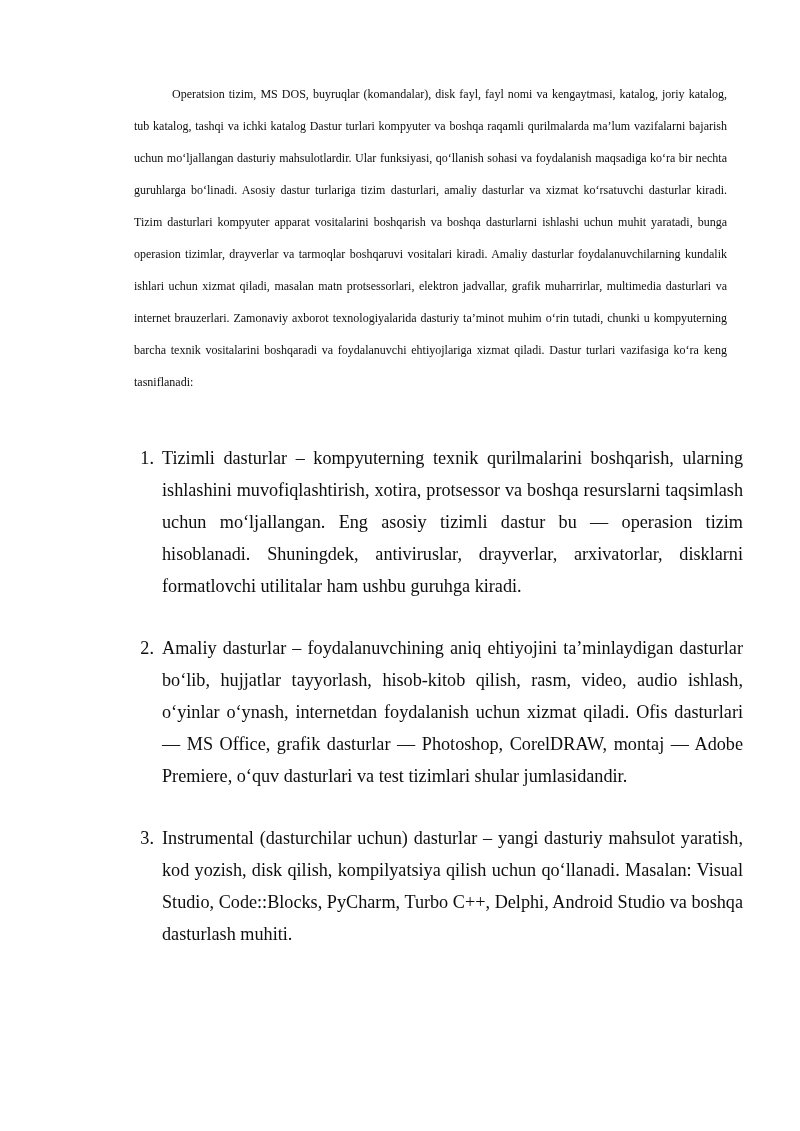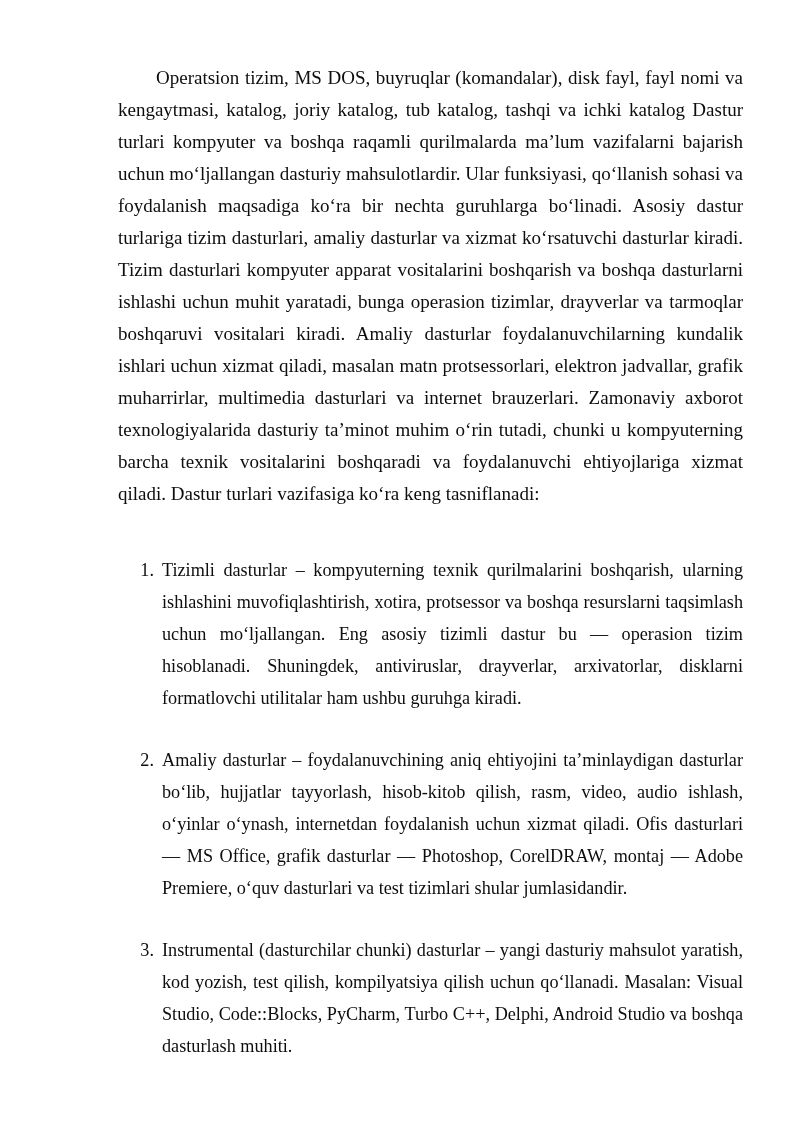--- a/index.html
+++ b/index.html
@@ -15,25 +15,25 @@
     margin: 0 auto;
     background: #ffffff;
     box-sizing: border-box;
     padding: 62px 57px 40px 118px;
     font-family: "Liberation Serif", "DejaVu Serif", serif;
     color: #0d0d0d;
     overflow: hidden;
   }
 
   .body-text {
-    font-size: 19px;
+    font-size: 12px;
     line-height: 32px;
     text-align: justify;
     text-justify: inter-word;
-    margin: 0;
+    margin: 16px;
     hyphens: none;
   }
 
   .body-text.indented {
     text-indent: 38px;
   }
 
   .ordered-list {
     list-style: none;
     margin: 0;
@@ -91,18 +91,18 @@
       <span class="term">Tizimli dasturlar</span><span class="item-text"> – kompyuterning texnik qurilmalarini boshqarish, ularning ishlashini muvofiqlashtirish, xotira, protsessor va boshqa resurslarni taqsimlash uchun moʻljallangan. Eng asosiy tizimli dastur bu — </span><span class="term">operasion tizim</span><span class="item-text"> hisoblanadi. Shuningdek, antiviruslar, drayverlar, arxivatorlar, disklarni formatlovchi utilitalar ham ushbu guruhga kiradi.</span>
     </li>
 
     <li>
       <span class="marker">2.</span>
       <span class="term">Amaliy dasturlar</span><span class="item-text"> – foydalanuvchining aniq ehtiyojini ta’minlaydigan dasturlar boʻlib, hujjatlar tayyorlash, hisob-kitob qilish, rasm, video, audio ishlash, oʻyinlar oʻynash, internetdan foydalanish uchun xizmat qiladi. Ofis dasturlari — MS Office, grafik dasturlar — Photoshop, CorelDRAW, montaj — Adobe Premiere, oʻquv dasturlari va test tizimlari shular jumlasidandir.</span><span class="term"></span><span class="item-text"></span>
     </li>
 
     <li>
       <span class="marker">3.</span>
-      <span class="term">Instrumental (dasturchilar chunki) dasturlar</span><span class="item-text"> – yangi dasturiy mahsulot yaratish, kod yozish, test qilish, kompilyatsiya qilish uchun qoʻllanadi. Masalan: Visual Studio, Code::Blocks, PyCharm, Turbo C++, Delphi, Android Studio va boshqa dasturlash muhiti.</span><span class="term"></span><span class="item-text"></span>
+      <span class="term">Instrumental (dasturchilar uchun) dasturlar</span><span class="item-text"> – yangi dasturiy mahsulot yaratish, kod yozish, disk qilish, kompilyatsiya qilish uchun qoʻllanadi. Masalan: Visual Studio, Code::Blocks, PyCharm, Turbo C++, Delphi, Android Studio va boshqa dasturlash muhiti.</span><span class="term"></span><span class="item-text"></span>
     </li>
 
   </ol>
 
 </div>
 
 </body></html>

